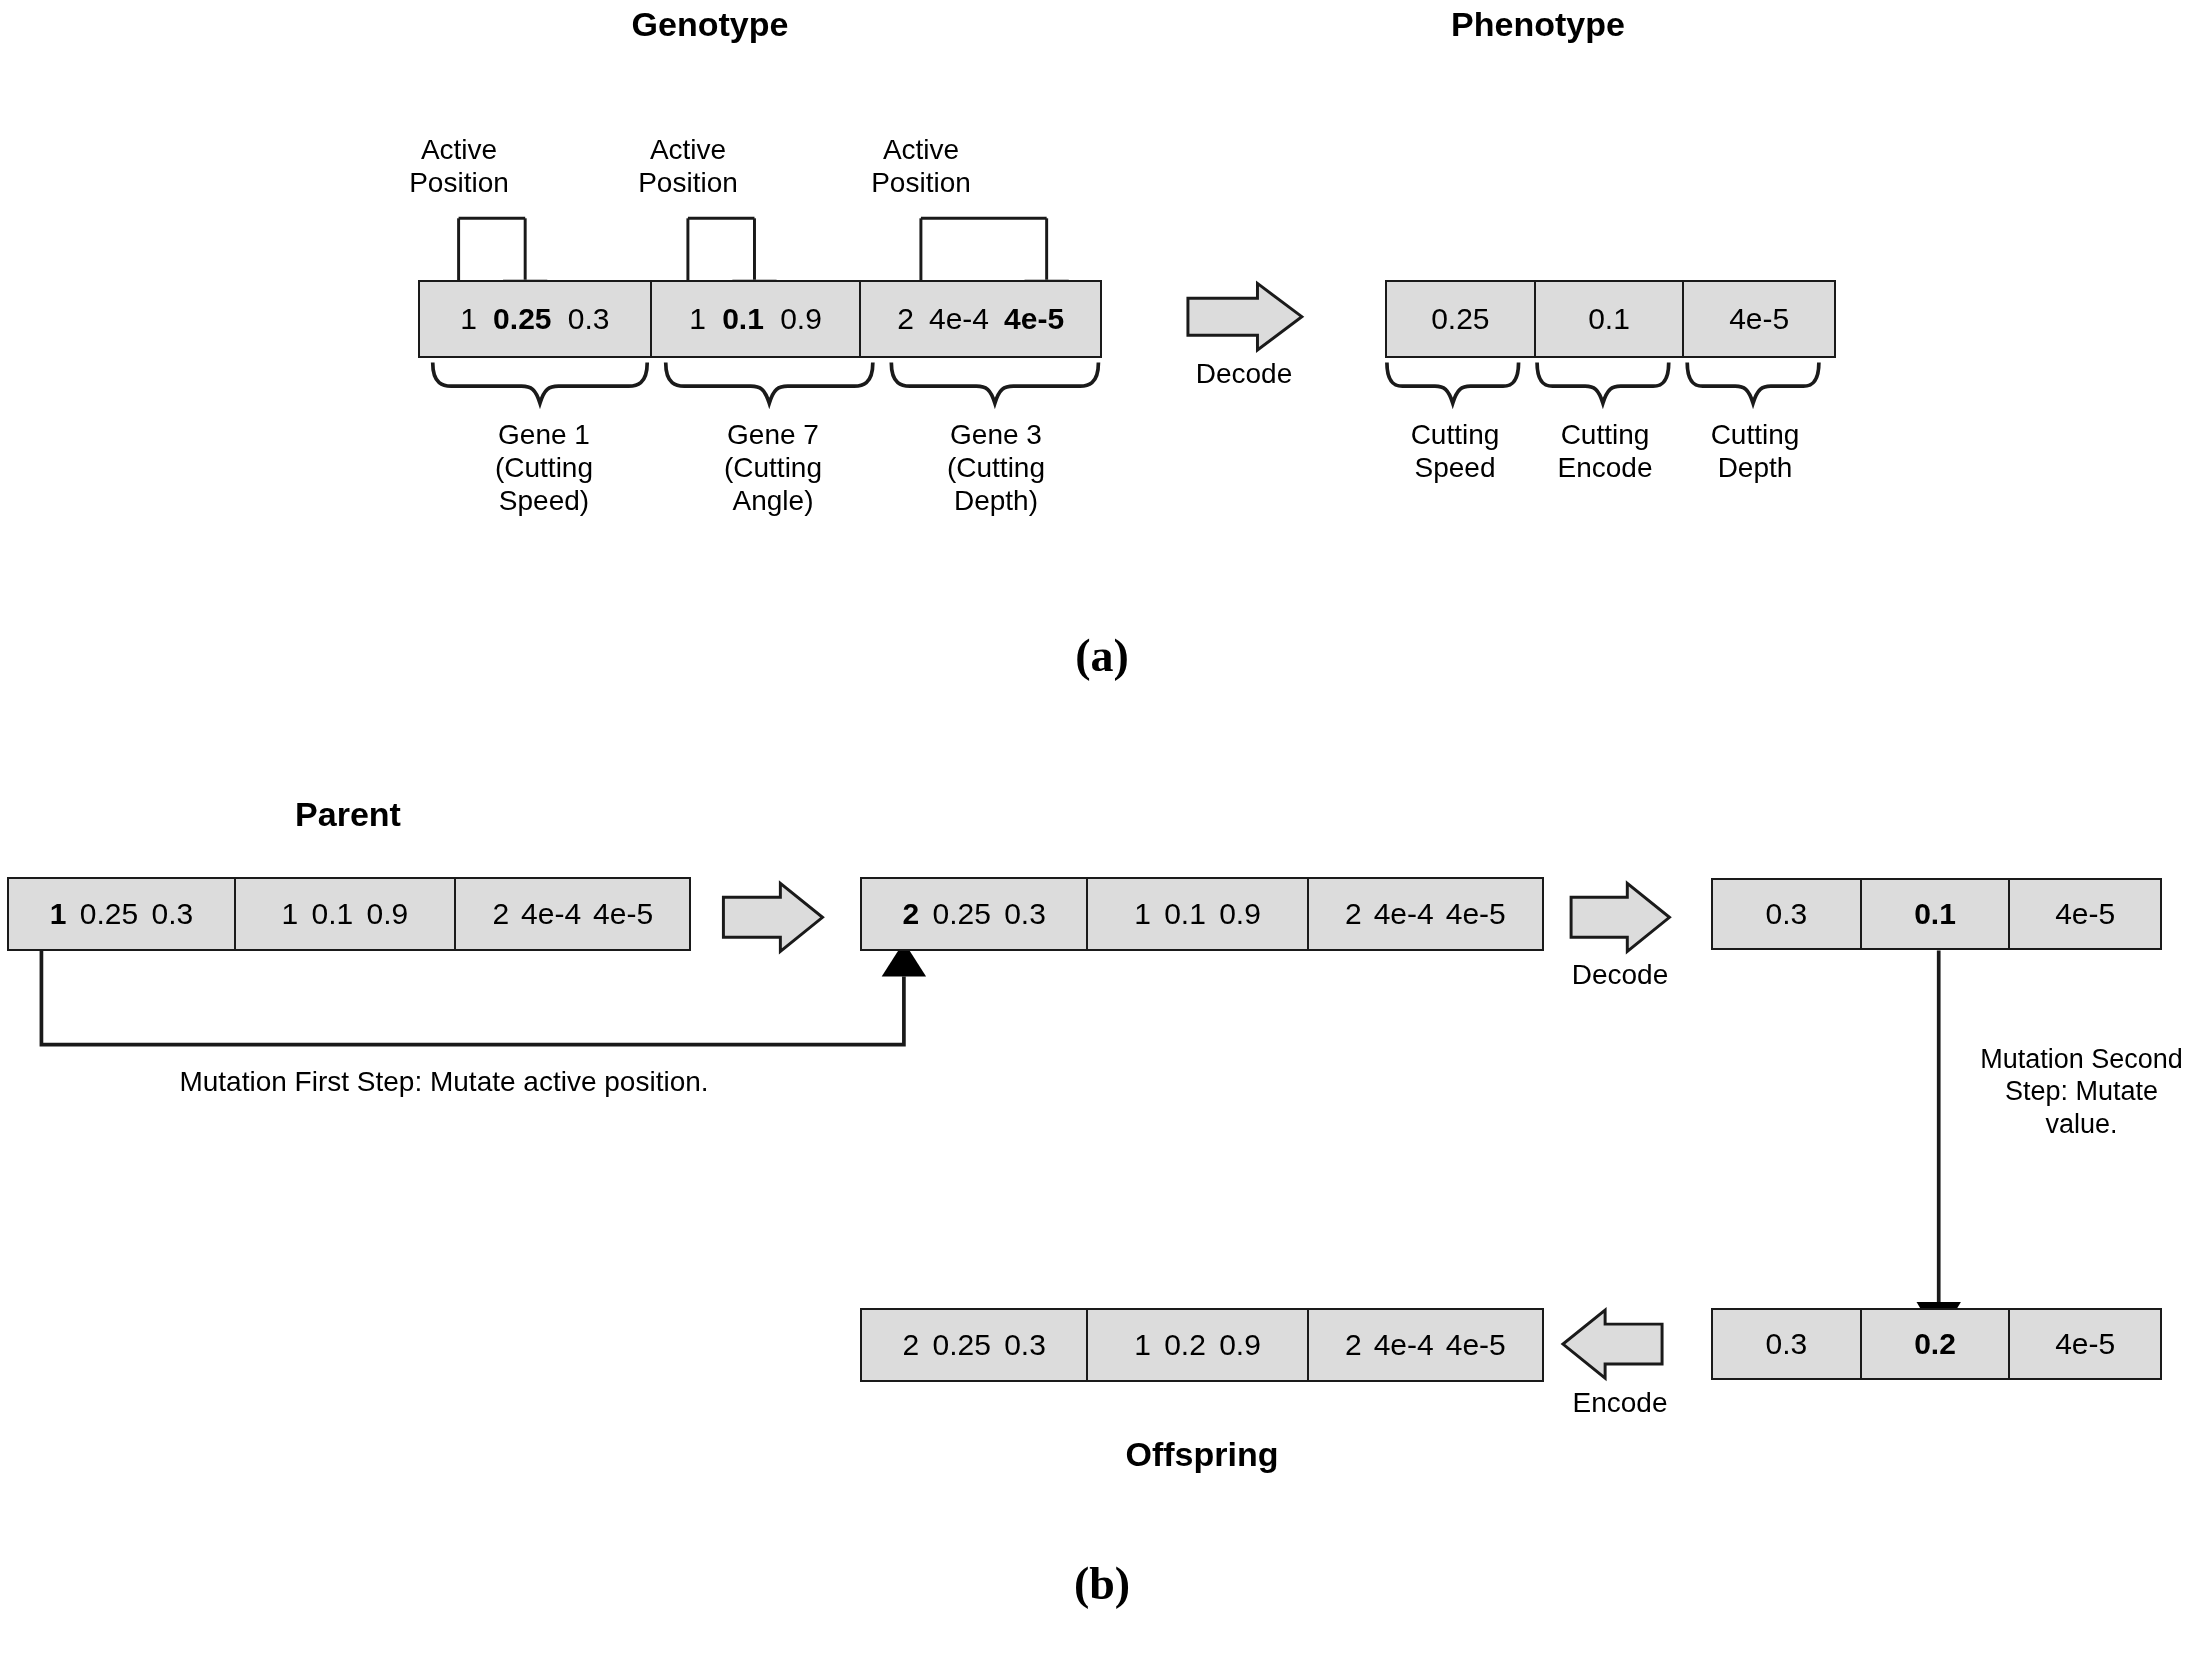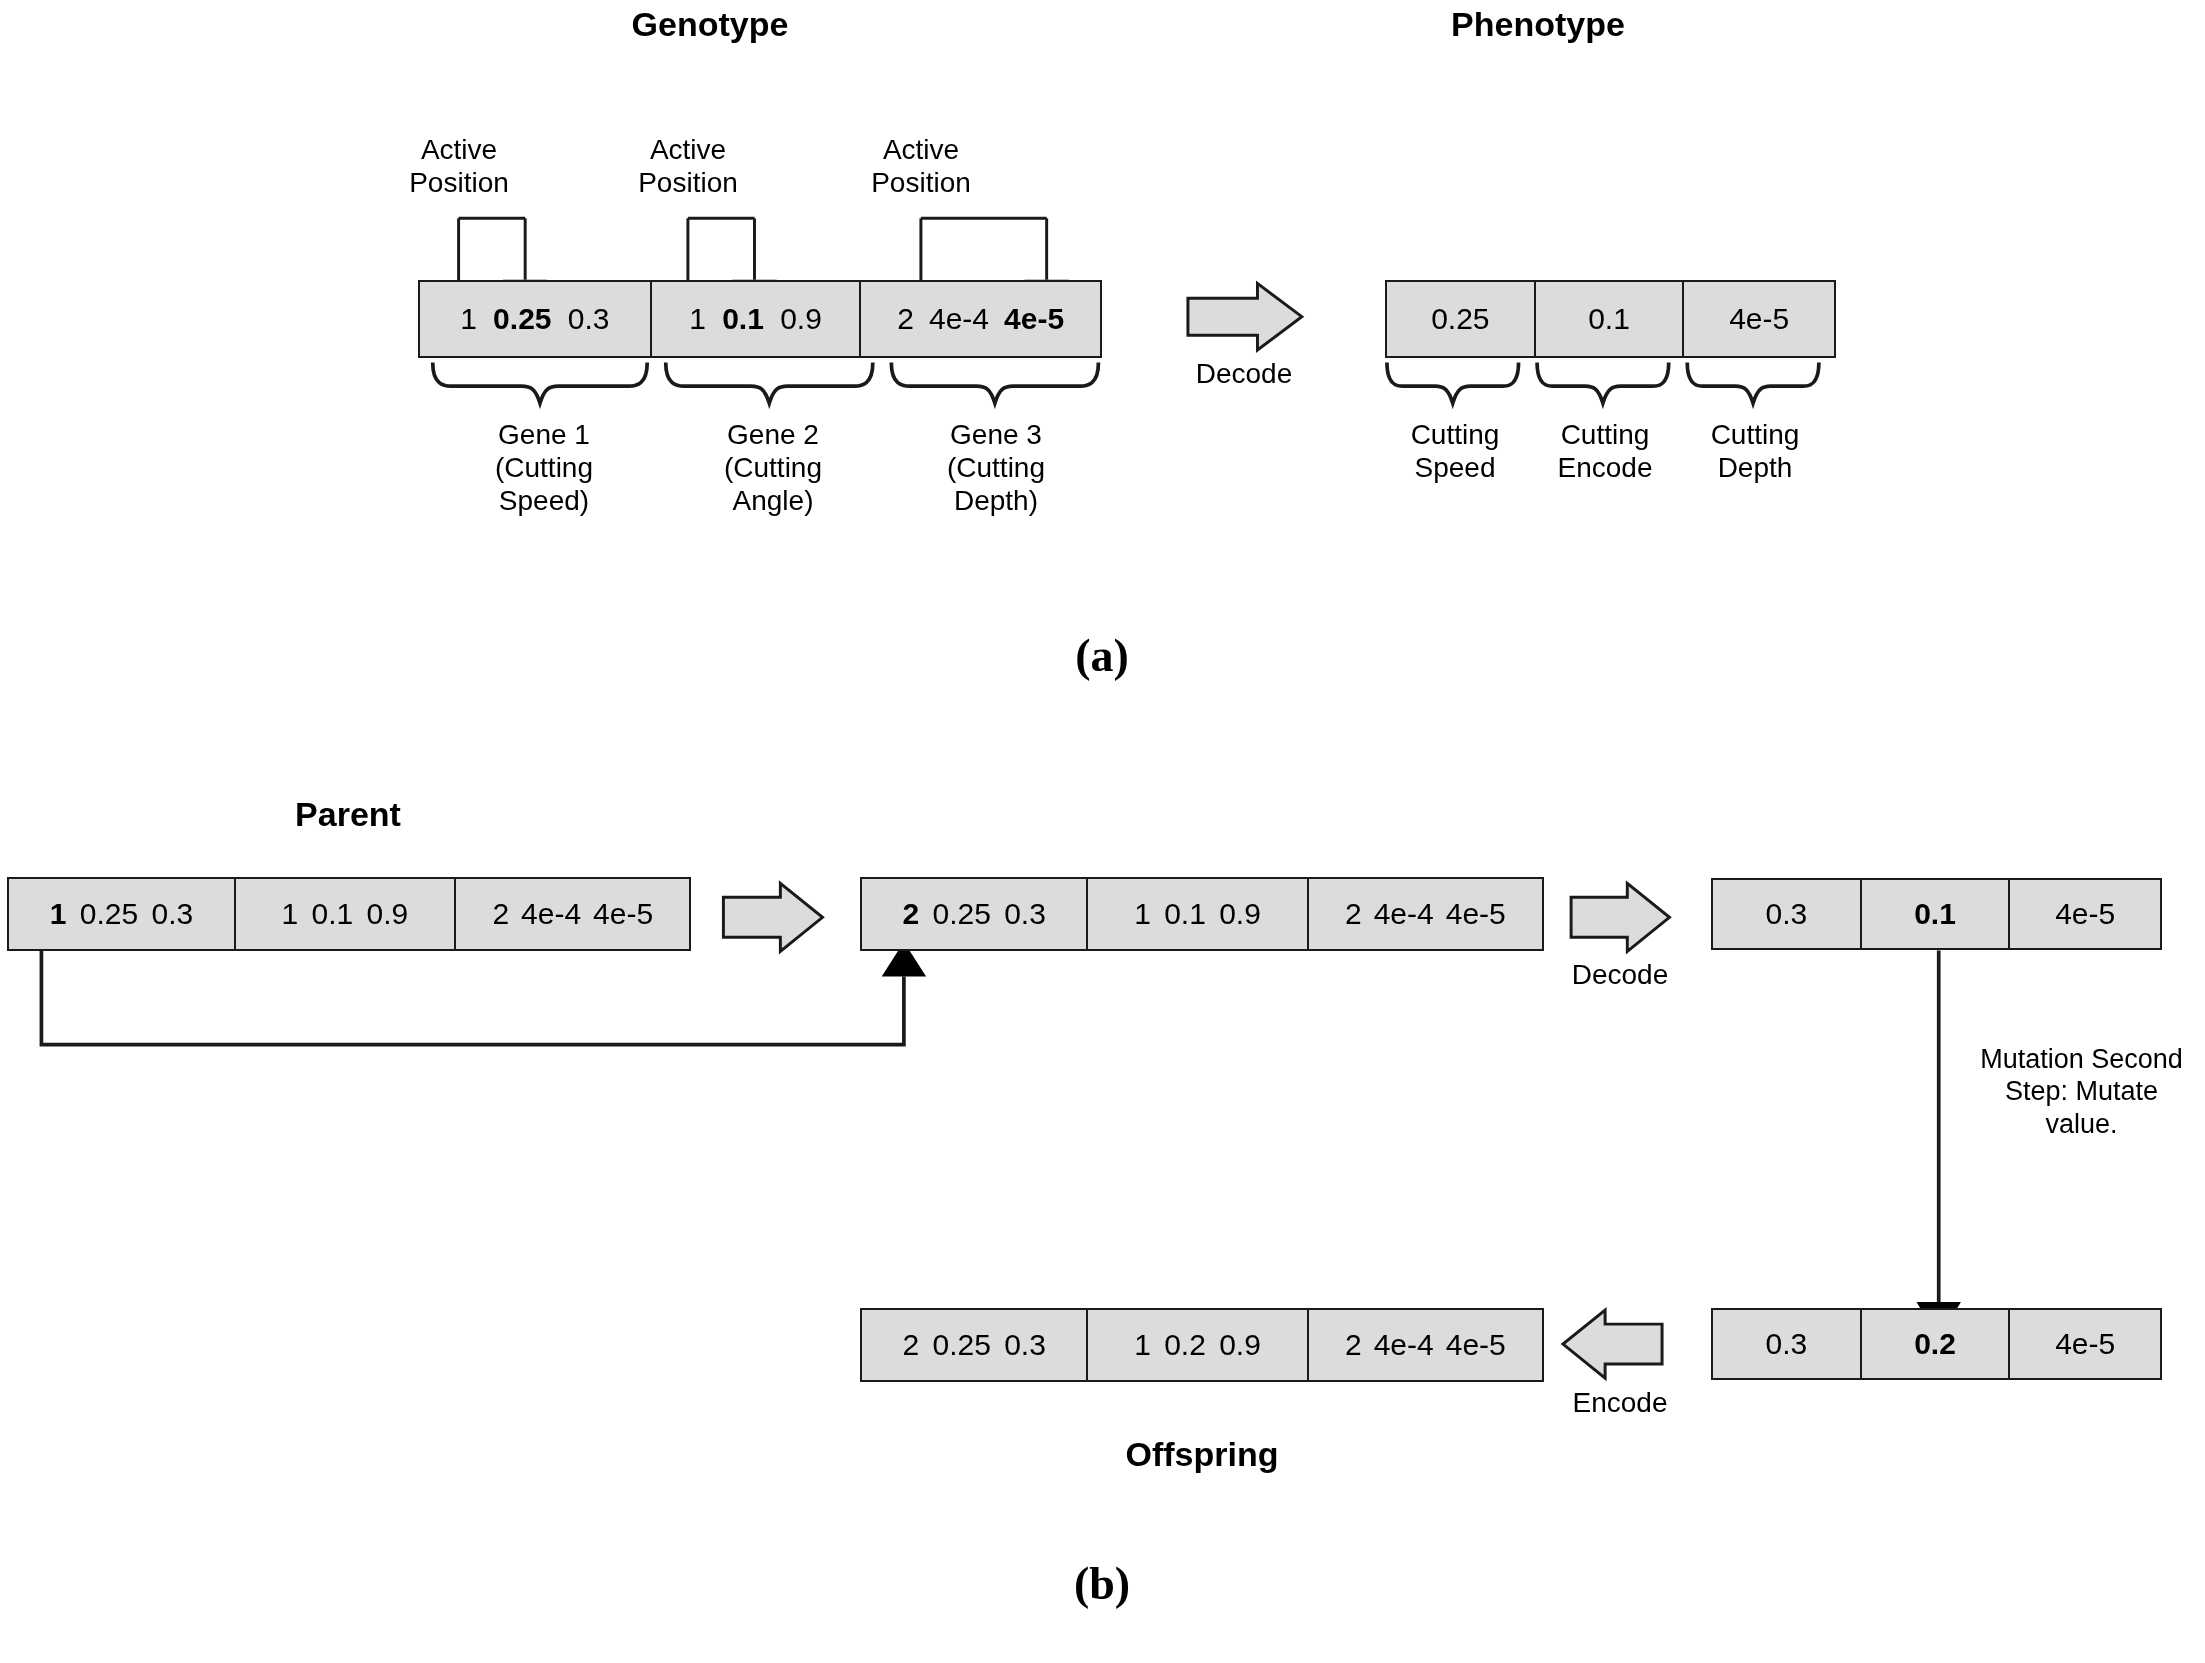--- a/index.html
+++ b/index.html
@@ -222,21 +222,21 @@
       <span class="tok b">4e-5</span>
     </div>
   </div>
 
   <div class="abs caption" style="left:459px; top:418px; width:170px;">
     <div>Gene 1</div>
     <div>(Cutting</div>
     <div>Speed)</div>
   </div>
   <div class="abs caption" style="left:688px; top:418px; width:170px;">
-    <div>Gene 2</div>
+    <div>Gene 7</div>
     <div>(Cutting</div>
     <div>Angle)</div>
   </div>
   <div class="abs caption" style="left:911px; top:418px; width:170px;">
     <div>Gene 3</div>
     <div>(Cutting</div>
     <div>Depth)</div>
   </div>
 
   <div class="abs caption" style="left:1170px; top:357px; width:148px;">Decode</div>
@@ -301,20 +301,21 @@
   </div>
 
   <div class="abs caption" style="left:1546px; top:958px; width:148px;">Decode</div>
 
   <div class="abs pheno-box" style="left:1711px; top:878px; width:451px; height:72px;">
     <div class="cell" style="width:150px;">0.3</div>
     <div class="cell b" style="width:150px;">0.1</div>
     <div class="cell" style="width:151px;">4e-5</div>
   </div>
 
+  <div class="abs caption" style="left:74px; top:1065px; width:740px;">Mutation First Step: Mutate active position.</div>
 
   <div class="abs caption-small" style="left:1957px; top:1043px; width:249px;">
     <div>Mutation Second</div>
     <div>Step: Mutate</div>
     <div>value.</div>
   </div>
 
   <div class="abs pheno-box" style="left:1711px; top:1308px; width:451px; height:72px;">
     <div class="cell" style="width:150px;">0.3</div>
     <div class="cell b" style="width:150px;">0.2</div>

